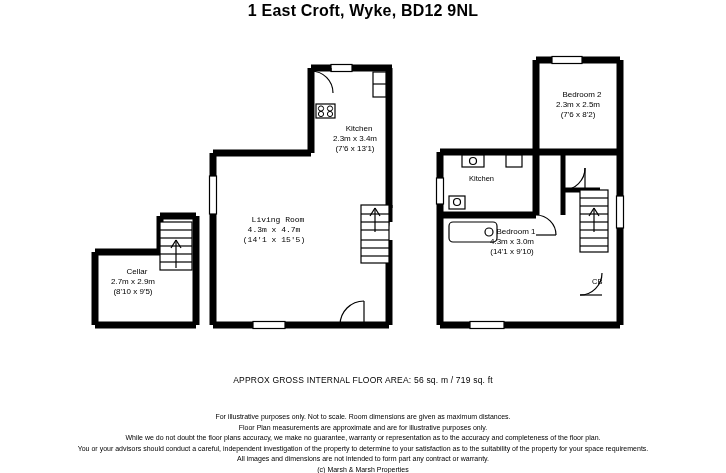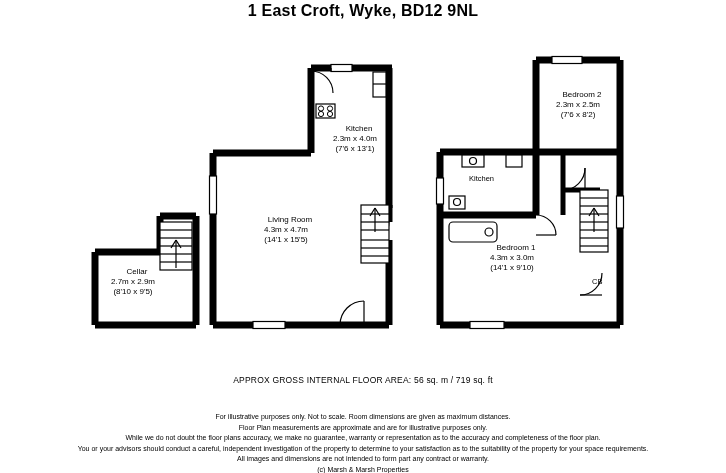--- a/index.html
+++ b/index.html
@@ -189,43 +189,43 @@
     <path d="M585,168 L585,190" stroke-width="1.2"></path>
     <path d="M536,215 A20,20 0 0 1 556,235" stroke-width="1.2"></path>
     <path d="M556,235 L536,235" stroke-width="1.2"></path>
     <path d="M580,295 A22,22 0 0 0 602,273" stroke-width="1.2"></path>
     <path d="M580,295 L602,295" stroke-width="1.2"></path>
   </g>
 </svg>
 
 <div class="room-label" style="left:318px; top:116px; width:74px;margin-top:8px;">
   <span class="nm">Kitchen</span>
-  <span class="d1">2.3m x 4.0m</span>
+  <span class="d1">2.3m x 3.4m</span>
   <span class="d2">(7'6 x 13'1)</span>
 </div>
 
-<div class="room-label" style="left:236px; top:215px; width:100px;">
+<div class="room-label" style="left:224px; top:215px; width:100px;font-family:Liberation Mono, monospace;">
   <span class="nm">Living Room</span>
   <span class="d1">4.3m x 4.7m</span>
   <span class="d2">(14'1 x 15'5)</span>
 </div>
 
 <div class="room-label" style="left:96px; top:267px; width:74px;">
   <span class="nm">Cellar</span>
   <span class="d1">2.7m x 2.9m</span>
   <span class="d2">(8'10 x 9'5)</span>
 </div>
 
 <div class="room-label" style="left:539px; top:90px; width:78px;">
   <span class="nm">Bedroom 2</span>
   <span class="d1">2.3m x 2.5m</span>
   <span class="d2">(7'6 x 8'2)</span>
 </div>
 
-<div class="room-label" style="left:462px; top:243px; width:100px;">
+<div class="room-label" style="left:462px; top:227px; width:100px;">
   <span class="nm">Bedroom 1</span>
   <span class="d1">4.3m x 3.0m</span>
   <span class="d2">(14'1 x 9'10)</span>
 </div>
 
 <div class="small-label" style="left:469px; top:174px;">Kitchen</div>
 <div class="small-label" style="left:592px; top:277px;">CB</div>
 
 <div id="area-line">APPROX GROSS INTERNAL FLOOR AREA:  56 sq. m  / 719 sq. ft</div>
 

